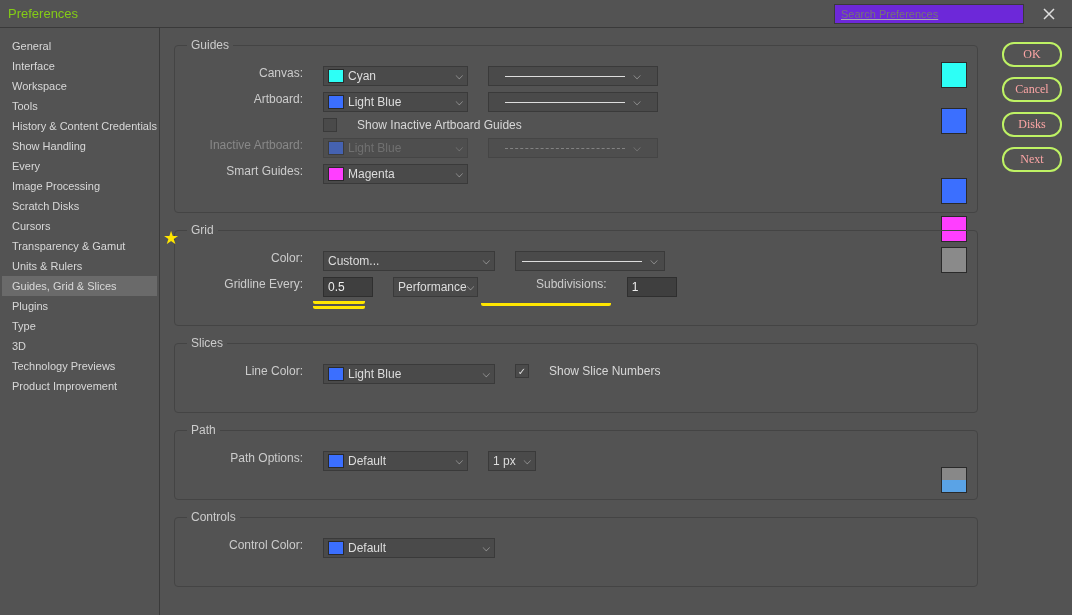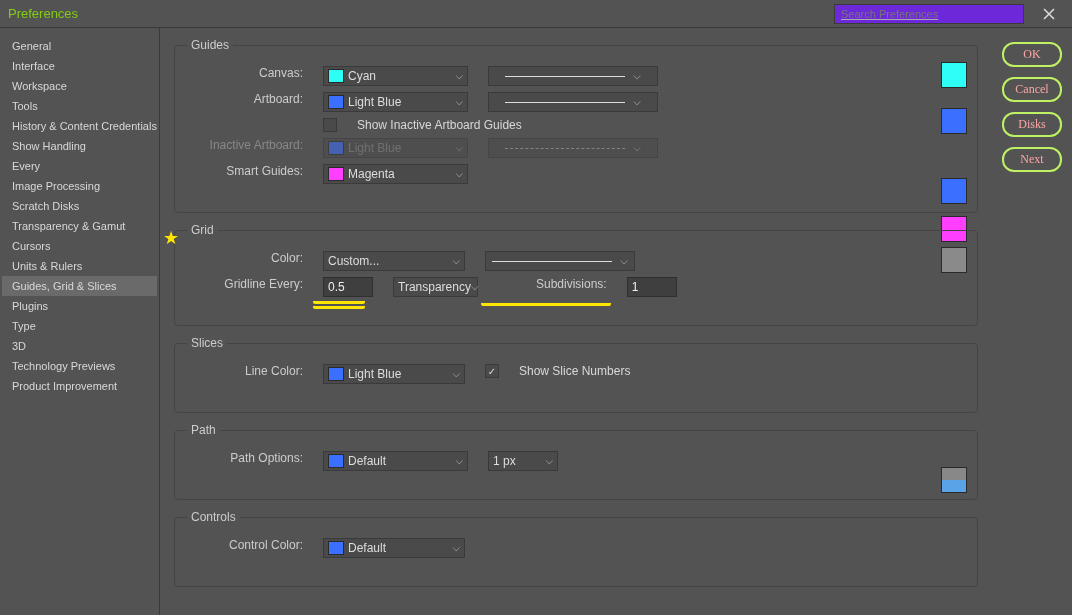--- a/index.html
+++ b/index.html
@@ -105,23 +105,23 @@
   align-items: center;
   background: #4a4a4a;
   border: 1px solid #3a3a3a;
   height: 20px;
   padding: 0 4px;
   font-size: 12px;
   color: #ddd;
   cursor: pointer;
 }
 .dropdown.w145 { width: 145px; }
-.dropdown.w170 { width: 142px; }
+.dropdown.w170 { width: 172px; }
 .dropdown.w80 { width: 85px; }
-.dropdown.w65 { width: 70px; }
+.dropdown.w65 { width: 48px; }
 .dropdown .swatch {
   width: 16px; height: 14px; margin-right: 4px; border: 1px solid #2a2a2a;
 }
 .dropdown .text { flex: 1; }
 .dropdown .chev { color: #aaa; font-size: 10px; }
 .line-preview {
   width: 170px; height: 20px;
   background: #4a4a4a; border: 1px solid #3a3a3a;
   display: flex; align-items: center; justify-content: center;
   cursor: pointer;
@@ -205,22 +205,22 @@
   <div class="sidebar" id="sidebar">
       <div class="item">General</div>
       <div class="item">Interface</div>
       <div class="item">Workspace</div>
       <div class="item">Tools</div>
       <div class="item">History &amp; Content Credentials</div>
       <div class="item">Show Handling</div>
       <div class="item">Every</div>
       <div class="item">Image Processing</div>
       <div class="item">Scratch Disks</div>
+      <div class="item">Cursors</div>
       <div class="item">Transparency &amp; Gamut</div>
-      <div class="item">Cursors</div>
       <div class="item">Units &amp; Rulers</div>
       <div class="item selected">Guides, Grid &amp; Slices</div>
       <div class="item">Plugins</div>
       <div class="item">Type</div>
       <div class="item">3D</div>
       <div class="item">Technology Previews</div>
       <div class="item">Product Improvement</div>
     </div>
 
   <div class="content">
@@ -303,21 +303,21 @@
         <div class="line-preview" style="width:150px">
           <div class="line"></div>
             <span class="chev">⌵</span>
         </div>
       </div>
 
       <div class="row" style="position:relative">
         <div class="label">Gridline Every:</div>
         <input class="input-text" value="0.5" style="">
         <div class="dropdown w80">
-          <span class="text">Transparency</span>
+          <span class="text">Performance</span>
           <span class="chev">⌵</span>
         </div>
         <div style="width:18px"></div>
         <div class="label" style="width:auto">Subdivisions:</div>
         <input class="input-text" value="1" style="">
         <div class="underline-yellow" style="left:120px;width:52px;top:22px"></div>
         <div class="underline-yellow" style="left:120px;width:52px;top:27px"></div>
         <div class="underline-yellow" style="left:288px;width:130px;top:24px"></div>
       </div>
     </fieldset>

